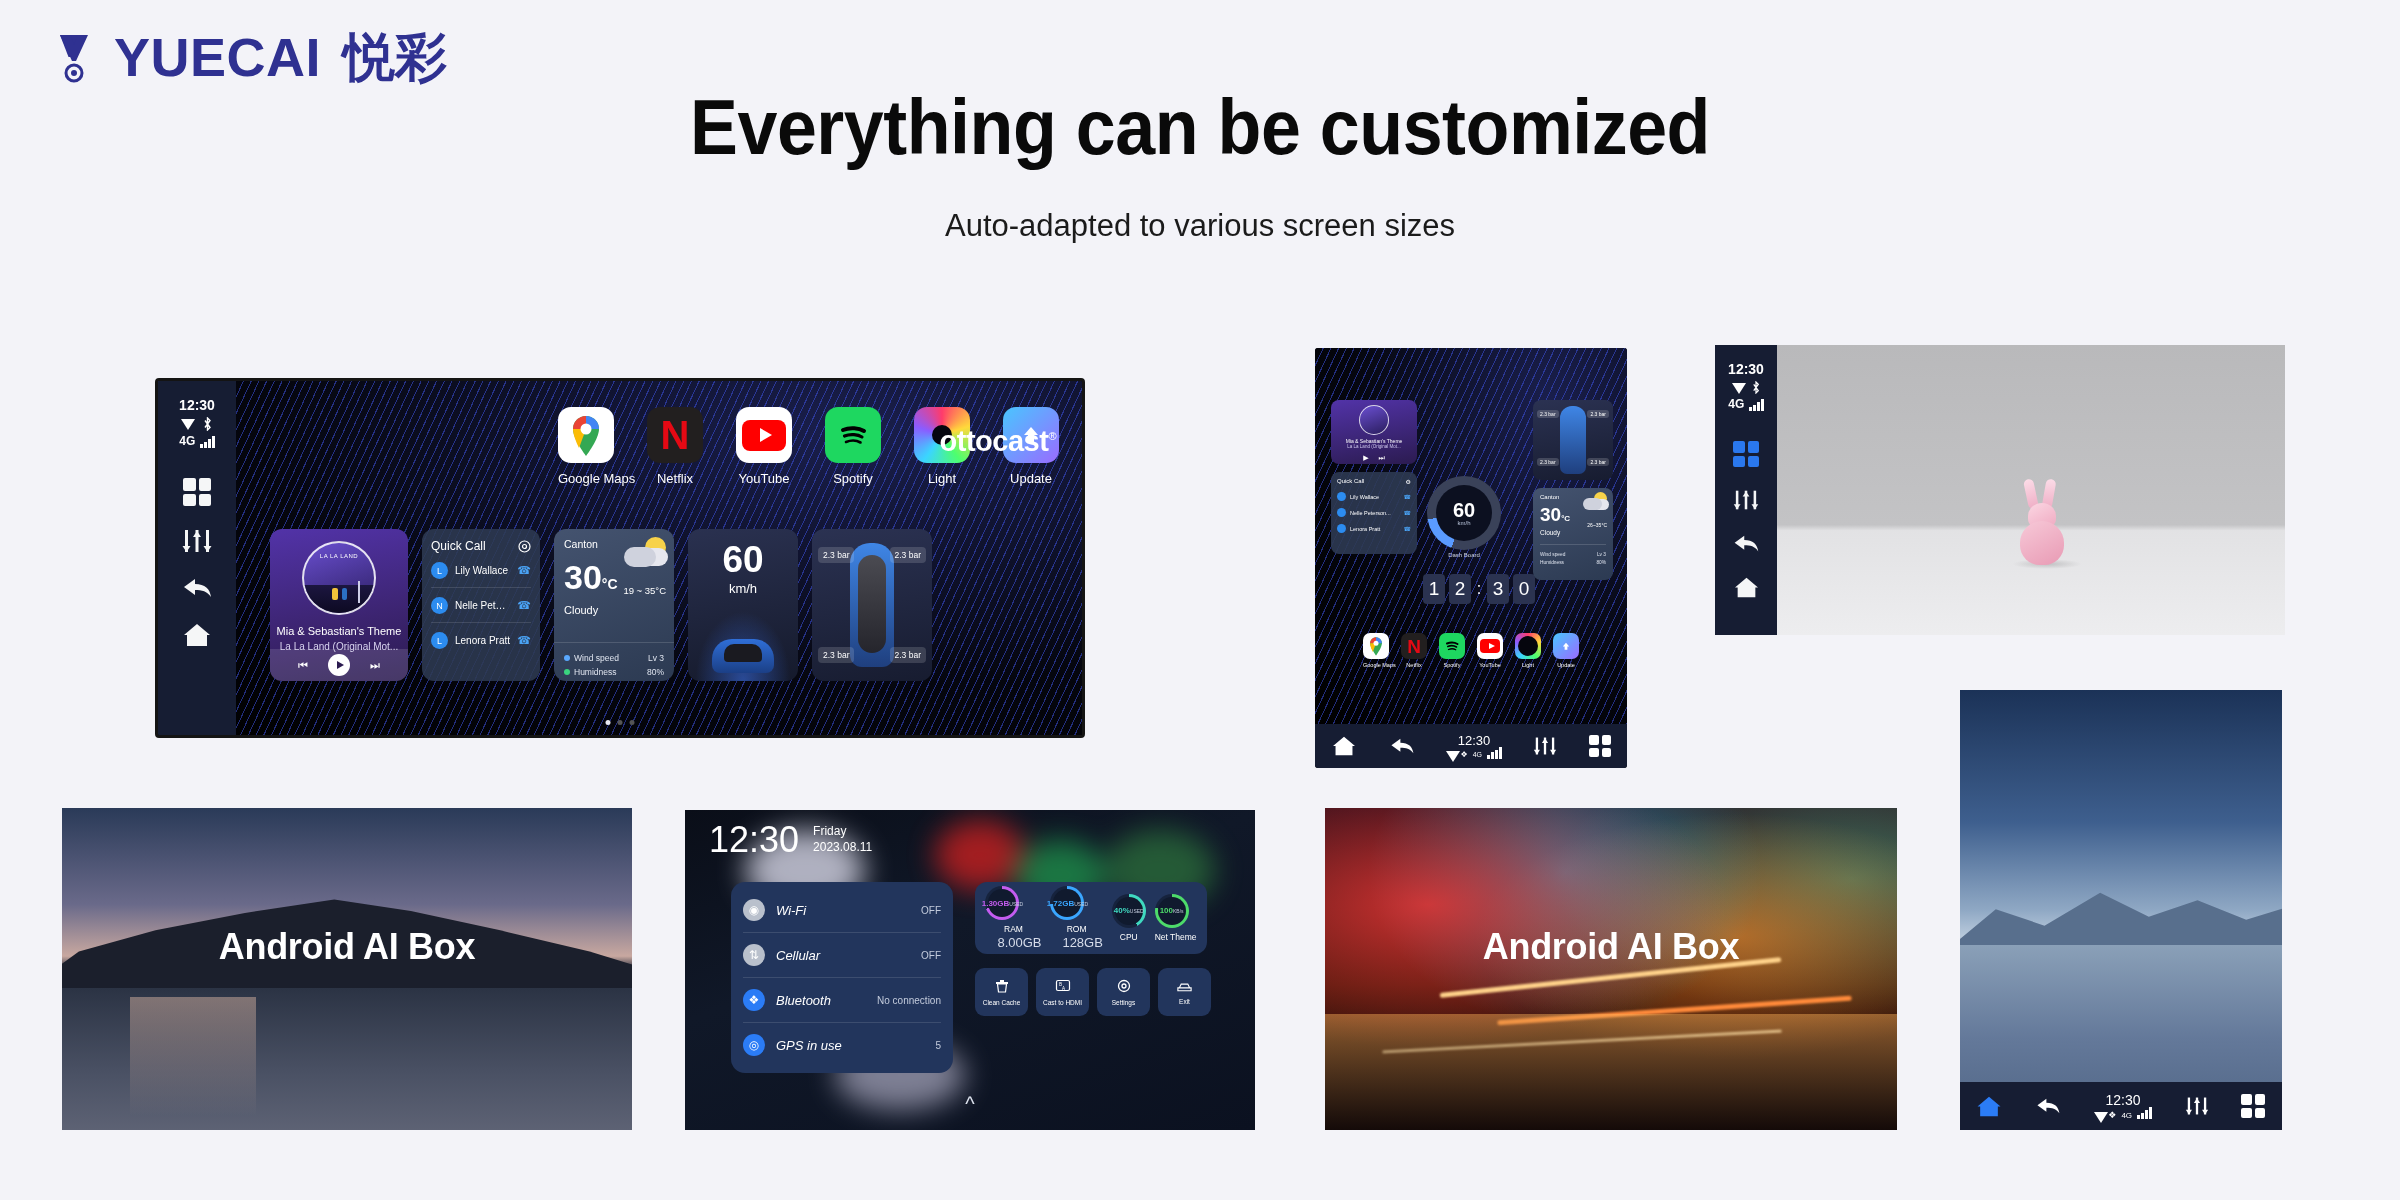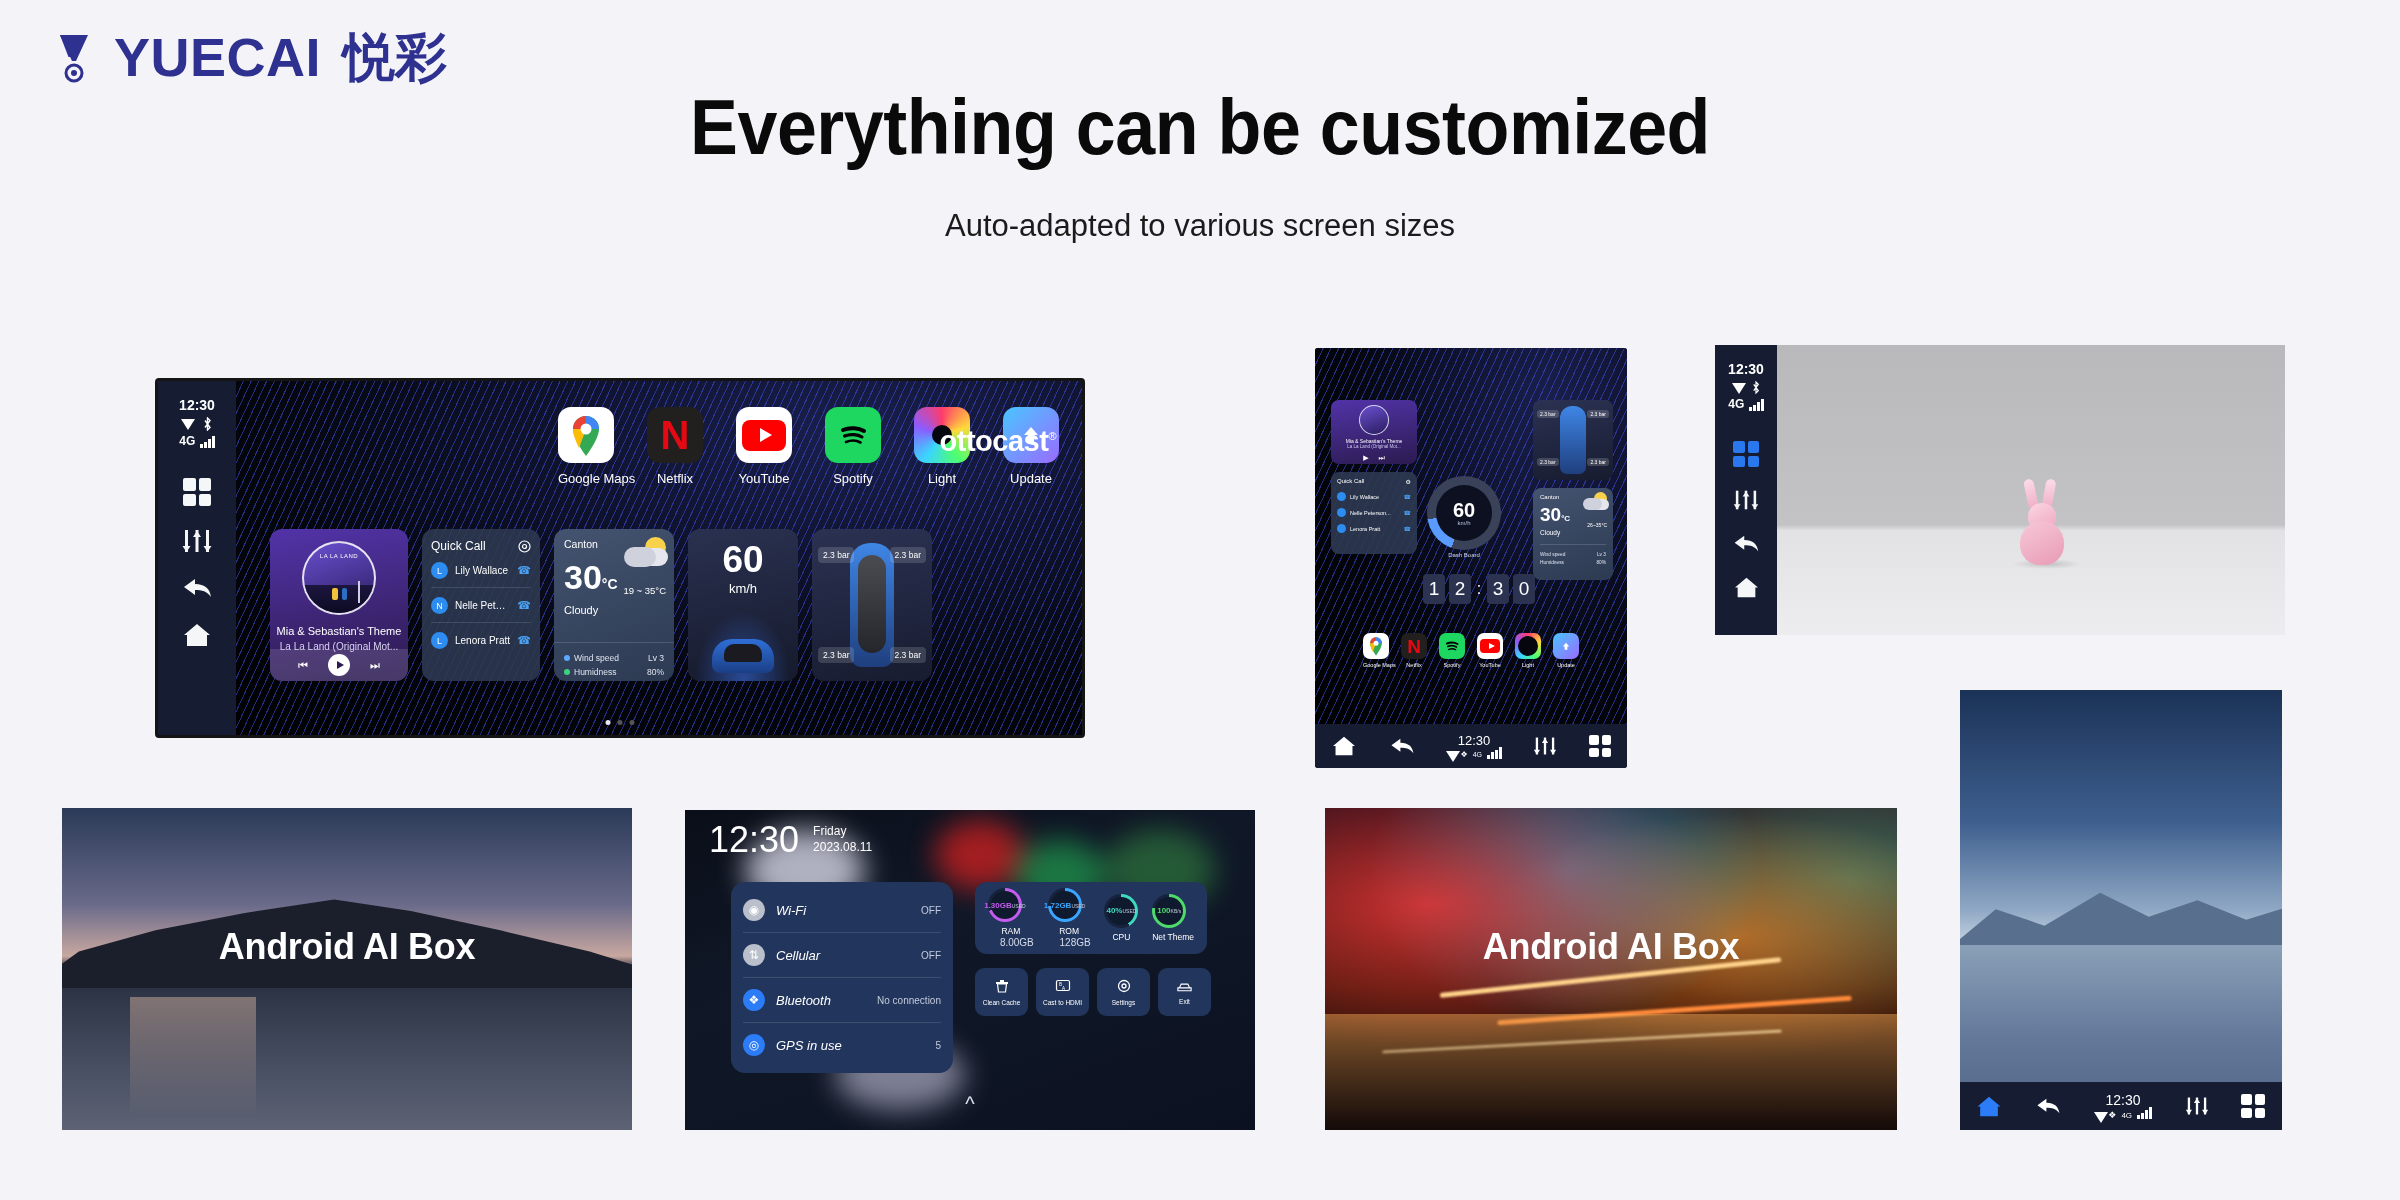--- a/index.html
+++ b/index.html
@@ -259,21 +259,21 @@
   .st-ico { width:22px;height:22px;border-radius:50%; display:flex; align-items:center; justify-content:center; flex:0 0 auto; font-size:12px; color:#fff; }
   .st-name { color:#fff; font-size:13px; flex:1;font-style:italic; }
   .st-val { color:#c3cbdc; font-size:10px; }
   .st-stats { position:absolute; left:290px; top:72px; width:232px; height:72px; background:#22355c; border-radius:12px;
     display:flex; align-items:center; justify-content:space-around; padding: 0 6px; }
   .ring { width:34px; height:34px; border-radius:50%; display:flex; flex-direction:row; align-items:center; justify-content:center; position:relative; }
   .ring .rv { font-size:8px; font-weight:bold; }
   .ring .ru { font-size:5px; color:#c3cbdc; margin-top:1px; }
   .stat { text-align:center; color:#fff; }
   .stat .sl { font-size:8.5px; margin-top:4px; }
-  .stat .sx { font-size:10px; color:#d6dcea; margin-top:1px;margin-left:12px; }
+  .stat .sx { font-size:13px; color:#d6dcea; margin-top:1px;margin-left:12px; }
   .st-tiles { position:absolute; left:290px; top:158px; display:flex; gap:8px; }
   .tile { width:53px; height:48px; background:#22355c; border-radius:9px; color:#fff;
     display:flex; flex-direction:column; align-items:center; justify-content:center; gap:5px; }
   .tile .tl { font-size:6.5px; text-align:center; line-height:1.2; }
   .st-chev { position:absolute; left:50%; transform:translateX(-50%); bottom:14px; color:#dfe4ef; font-size:20px; }
 
   
   #banner-neon { left: 1325px; top: 808px; width: 572px; height: 322px; }
   .neon-bg { position:absolute; inset:0;
     background:

